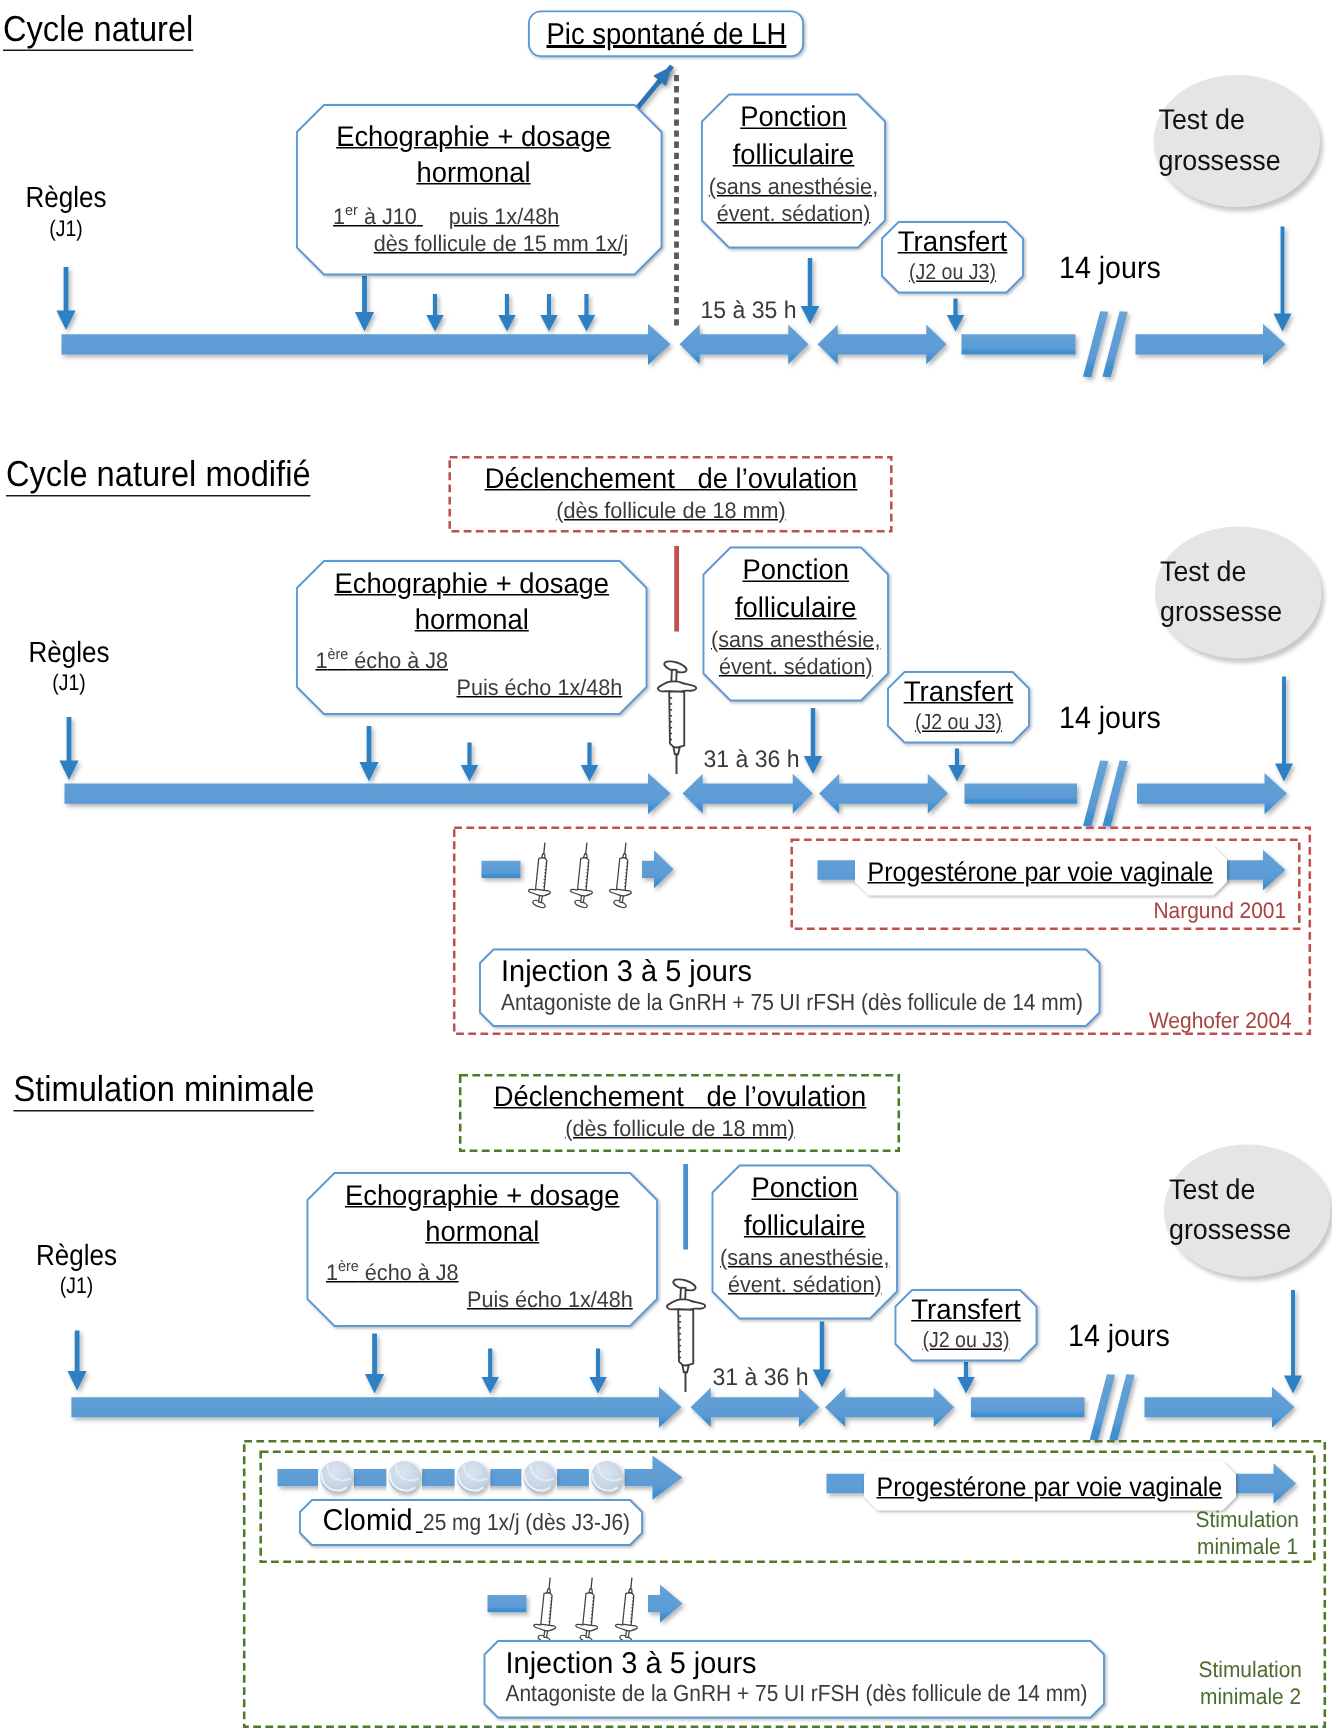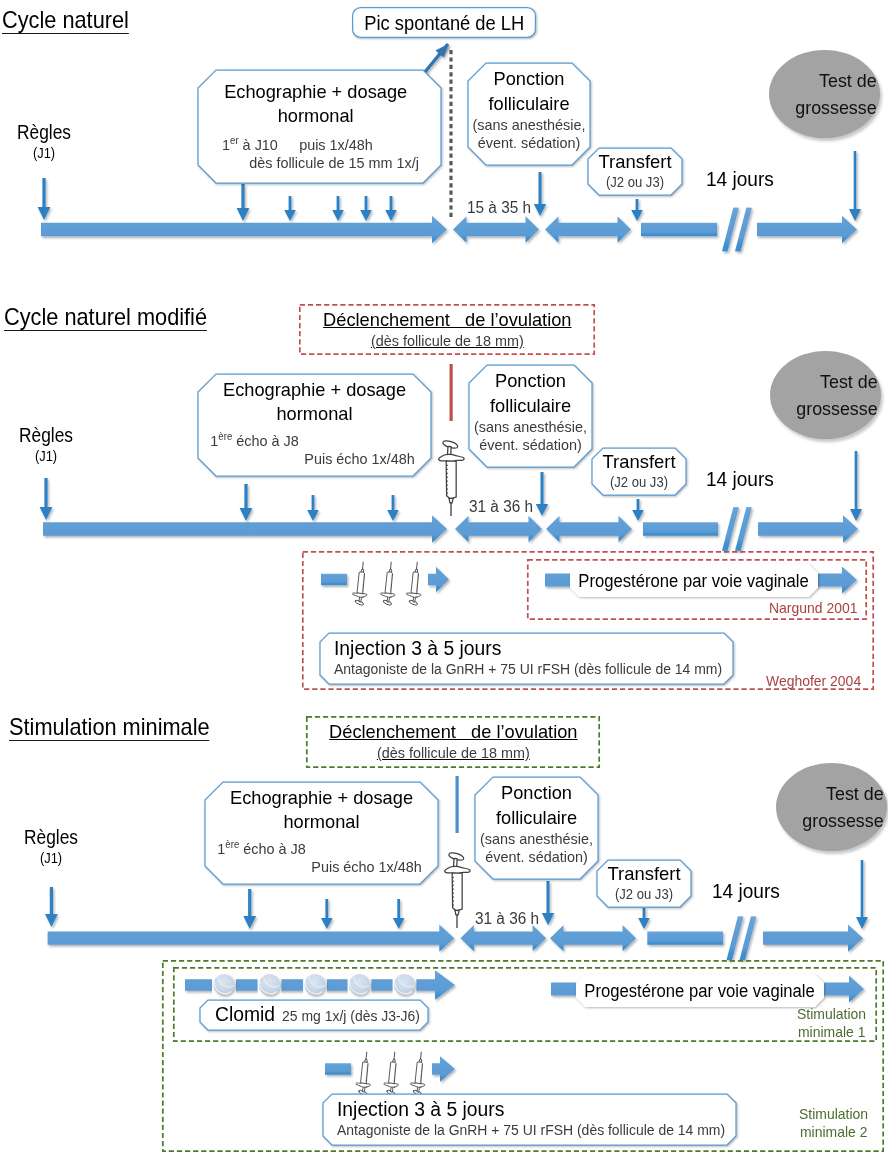--- a/index.html
+++ b/index.html
@@ -6,33 +6,33 @@
   body{width:888px;height:1156px;background:#ffffff;position:relative;overflow:hidden;
        font-family:"Liberation Sans",sans-serif;color:#000000;-webkit-font-smoothing:antialiased;}
   .abs{position:absolute;box-sizing:border-box;}
 
   
   .sec-title{font-size:24px;line-height:27px;color:#000;white-space:nowrap;
              border-bottom:1.4px solid #1a1a1a;padding-bottom:0px;
              display:inline-block;transform:scaleX(0.906);transform-origin:left bottom;}
 
   
-  .shapebox{position:absolute;}
+  .shapebox{position:absolute;text-decoration:underline;}
   .shapebox > svg.bg{position:absolute;left:0;top:0;overflow:visible;}
   .shapebox > .inner{position:relative;z-index:2;box-sizing:border-box;}
   .bgpoly{fill:#ffffff;stroke:#5b9bd5;stroke-width:1.25;}
 
   .ttl{font-size:19px;line-height:24px;text-align:center;color:#000;white-space:nowrap;}
   .sub{font-size:15px;line-height:18px;color:#3b3b3b;white-space:nowrap;}
   
   .inner, .cndblock{transform:scaleX(var(--sx,0.96));transform-origin:center top;}
   .cndleft{transform:scaleX(var(--sx,0.96));transform-origin:left top;display:inline-block;white-space:nowrap;}
 
-  .ellipse{background:#a3a3a3;border-radius:50%;
-           display:flex;align-items:center;justify-content:center;text-align:right;
+  .ellipse{background:#e5e5e5;border-radius:50%;
+           display:flex;align-items:center;justify-content:center;text-align:left;
            font-size:19px;line-height:27px;color:#111;
            box-shadow:2px 3px 3px rgba(0,0,0,0.22);}
 
   .dashbox,.dashbox-g{background:transparent;text-decoration:underline;}
 
   .cite{font-size:15px;color:#a9423f;line-height:18px;white-space:nowrap;--sx:0.93;}
   .cite-g{font-size:15px;color:#4c6b2f;line-height:18px;text-align:right;--sx:0.93;}
 
   svg{overflow:visible;display:block;}
 </style>

